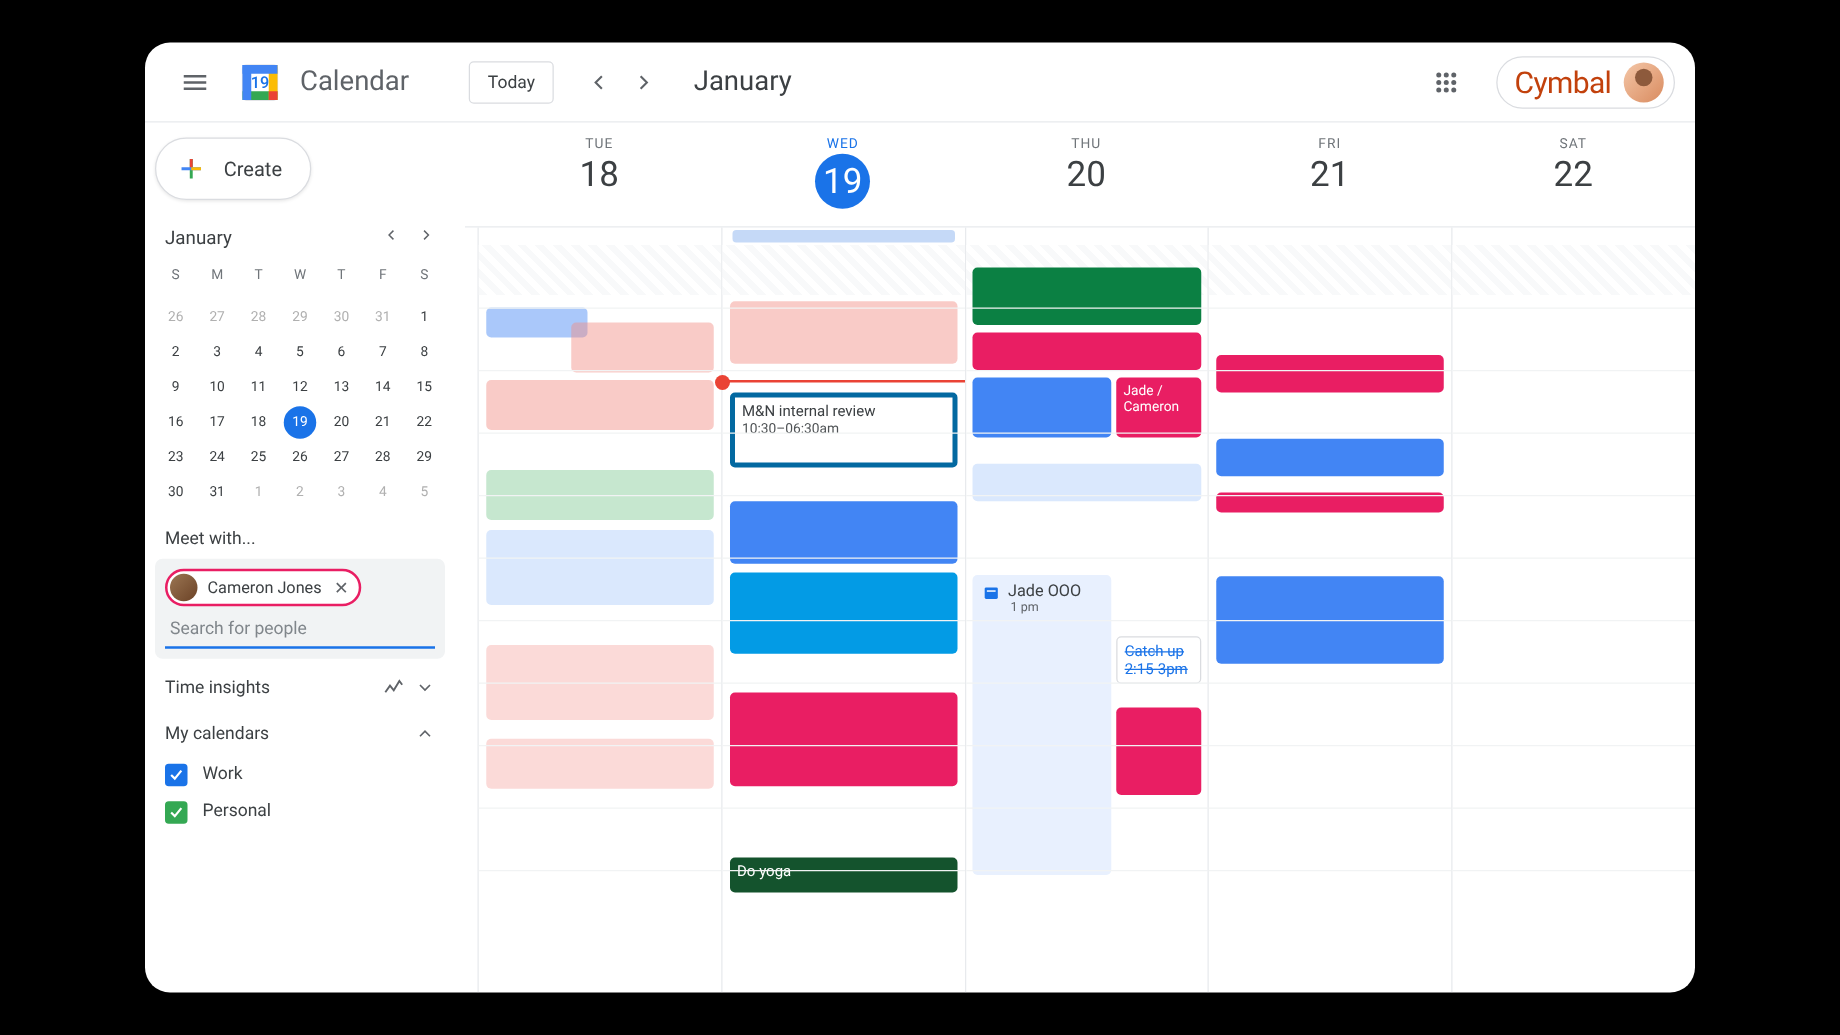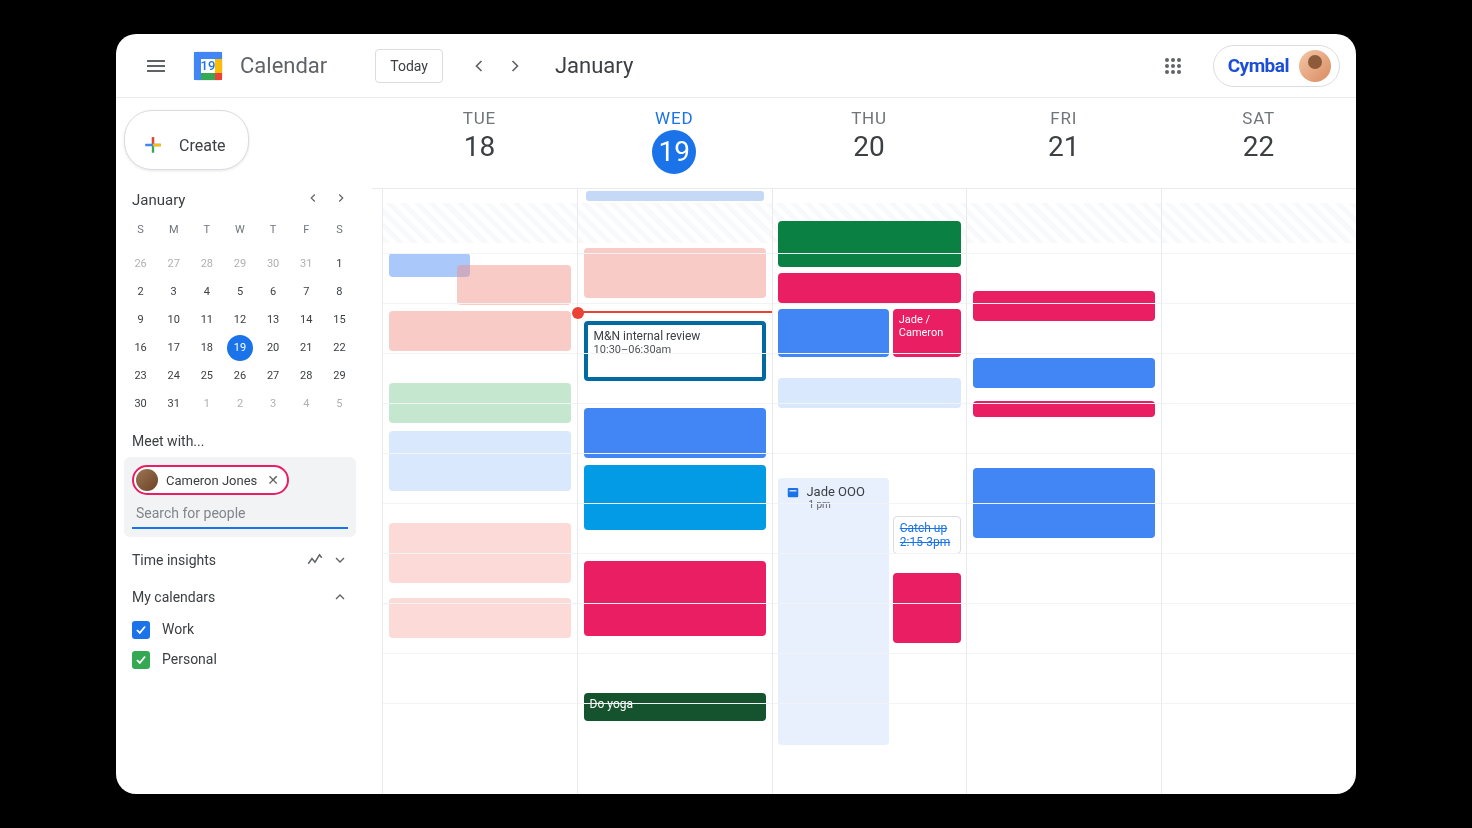--- a/index.html
+++ b/index.html
@@ -10,26 +10,26 @@
 .menu-btn svg, .icon-btn svg { fill: #5f6368; }
 .logo { width: 40px; height: 40px; display: flex; align-items: center; justify-content: center; margin-right: 4px; }
 .app-title { font-size: 22px; color: #5f6368; font-weight: 400; margin-right: 40px; }
 .today-btn { border: 1px solid #dadce0; border-radius: 4px; padding: 8px 14px; font-size: 14px; color: #3c4043; background: #fff; cursor: pointer; margin-right: 12px; }
 .nav-arrows { display: flex; gap: 4px; margin-right: 16px; }
 .icon-btn { width: 32px; height: 32px; display: flex; align-items: center; justify-content: center; border-radius: 50%; cursor: pointer; }
 .month-title { font-size: 22px; color: #3c4043; }
 .spacer { flex: 1; }
 .apps-grid { width: 40px; height: 40px; display: flex; align-items: center; justify-content: center; cursor: pointer; margin-right: 12px; }
 .brand-chip { border: 1px solid #dadce0; border-radius: 24px; padding: 4px 8px 4px 14px; display: flex; align-items: center; gap: 10px; cursor: pointer; }
-.brand-text { font-size: 19px; font-weight: 700; color: #1d4ed8; letter-spacing: -0.5px; }
+.brand-text { font-size: 24px; font-weight: 400; color: #c2410c; letter-spacing: -0.5px; }
 .avatar { width: 32px; height: 32px; border-radius: 50%; background: linear-gradient(135deg,#f4c7a8,#d98b5f); position: relative; overflow: hidden; }
 .avatar::after { content:''; position:absolute; width:14px; height:14px; background:#8d5a3c; border-radius:50%; top:5px; left:9px; }
 .body { flex: 1; display: flex; overflow: hidden; }
 .sidebar { width: 256px; padding: 12px 16px 0 8px; display: flex; flex-direction: column; }
-.create-btn { display: inline-flex; align-items: center; gap: 12px; border: 1px solid #dadce0; border-radius: 28px; padding: 20px 22px 10px 14px; background: #fff; width: fit-content; cursor: pointer; box-shadow: 0 1px 3px rgba(0,0,0,0.1); }
+.create-btn { display: inline-flex; align-items: center; gap: 12px; border: 1px solid #dadce0; border-radius: 28px; padding: 10px 22px 10px 14px; background: #fff; width: fit-content; cursor: pointer; box-shadow: 0 1px 3px rgba(0,0,0,0.1); }
 .create-btn span.text { font-size: 16px; color: #3c4043; }
 .plus-icon { width: 28px; height: 28px; }
 .mini-cal-head { display: flex; align-items: center; justify-content: space-between; margin: 20px 8px 4px; }
 .mini-month { font-size: 15px; color: #3c4043; }
 .mini-arrows { display: flex; gap: 14px; }
 .mini-grid { display: grid; grid-template-columns: repeat(7, 1fr); gap: 2px 0; padding: 4px 0; }
 .mini-wd, .mini-d { text-align: center; font-size: 11px; color: #70757a; height: 26px; line-height: 26px; }
 .mini-d { color: #3c4043; cursor: pointer; border-radius: 50%; width: 26px; height: 26px; margin: 0 auto; }
 .mini-d.other { color: #b0b0b0; }
 .mini-d.today { background: #1a73e8; color: #fff; }
@@ -44,21 +44,21 @@
 .row-expand { display: flex; align-items: center; justify-content: space-between; padding: 10px 8px; cursor: pointer; }
 .row-expand .label { font-size: 14px; color: #3c4043; }
 .row-icons { display: flex; gap: 8px; align-items: center; }
 .cal-item { display: flex; align-items: flex-start; gap: 12px; padding: 6px 8px; cursor: pointer; }
 .chk { width: 18px; height: 18px; border-radius: 3px; display: flex; align-items: center; justify-content: center; }
 .chk svg { fill: #fff; }
 .cal-item .label { font-size: 14px; color: #3c4043; }
 .main { flex: 1; display: flex; flex-direction: column; position: relative; }
 .day-headers { display: flex; border-bottom: 1px solid #e8eaed; padding-left: 10px; }
 .day-col-head { flex: 1; text-align: center; padding: 10px 0 14px; }
-.wd-label { font-size: 17px; color: #70757a; letter-spacing: 0.8px; }
+.wd-label { font-size: 11px; color: #70757a; letter-spacing: 0.8px; }
 .wd-label.active { color: #1a73e8; }
 .dnum { font-size: 28px; color: #3c4043; margin-top: 2px; }
 .dnum.active { background: #1a73e8; color: #fff; border-radius: 50%; display: inline-block; width: 44px; height: 44px; line-height: 44px; }
 .allday-row { display: flex; padding-left: 10px; height: 14px; }
 .allday-cell { flex: 1; border-left: 1px solid #e8eaed; position: relative; }
 .allday-pill { position: absolute; height: 10px; border-radius: 3px; }
 .grid-area { flex: 1; display: flex; position: relative; padding-left: 10px; overflow: hidden; }
 .day-col { flex: 1; border-left: 1px solid #e8eaed; position: relative; }
 .hour-line { position: absolute; left: 0; right: 0; border-top: 1px solid #f1f3f4; }
 .event { position: absolute; border-radius: 4px; padding: 4px 6px; font-size: 12px; color: #fff; overflow: hidden; }
@@ -332,21 +332,21 @@
             <div class="hour-line" style="top: 500px;"></div>
           </div>
 
         <div class="day-col">
           <div class="diag-stripes" style="position:absolute;top:0;left:0;right:0;height:40px"></div>
           <div class="event" style="background:#0b8043;top:18px;left:3%;right:3%;height:46px"></div>
           <div class="event" style="background:#e91e63;top:70px;left:3%;right:3%;height:30px"></div>
           <div class="event" style="background:#4285f4;top:106px;left:3%;right:40%;height:48px"></div>
           <div class="event" style="background:#e91e63;top:106px;left:62%;right:3%;height:48px;font-size:11px"><span>Jade / Cameron</span></div>
           <div class="event soft" style="background:#aecbfa;top:175px;left:3%;right:3%;height:30px"></div>
-          <div class="ooo-box" style="top:275px;left:3%;right:40%;height:267px">
+          <div class="ooo-box" style="top:264px;left:3%;right:40%;height:240px">
             <div class="ooo-title">
                 <svg width="14" height="14" viewBox="0 0 24 24">
                   <rect x="3" y="5" width="18" height="16" rx="2" fill="#1a73e8"></rect>
                   <rect x="6" y="9" width="12" height="2" fill="#fff"></rect>
                 </svg>
                 <span>Jade OOO</span>
               </div>
             <div class="ooo-sub">1 pm</div>
           </div>
           <div class="cancel-event" style="top:313px;left:62%;right:3%">

